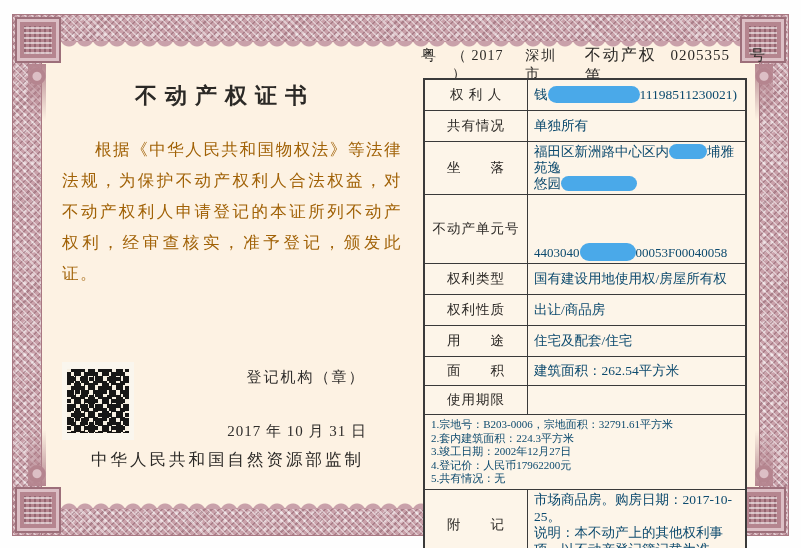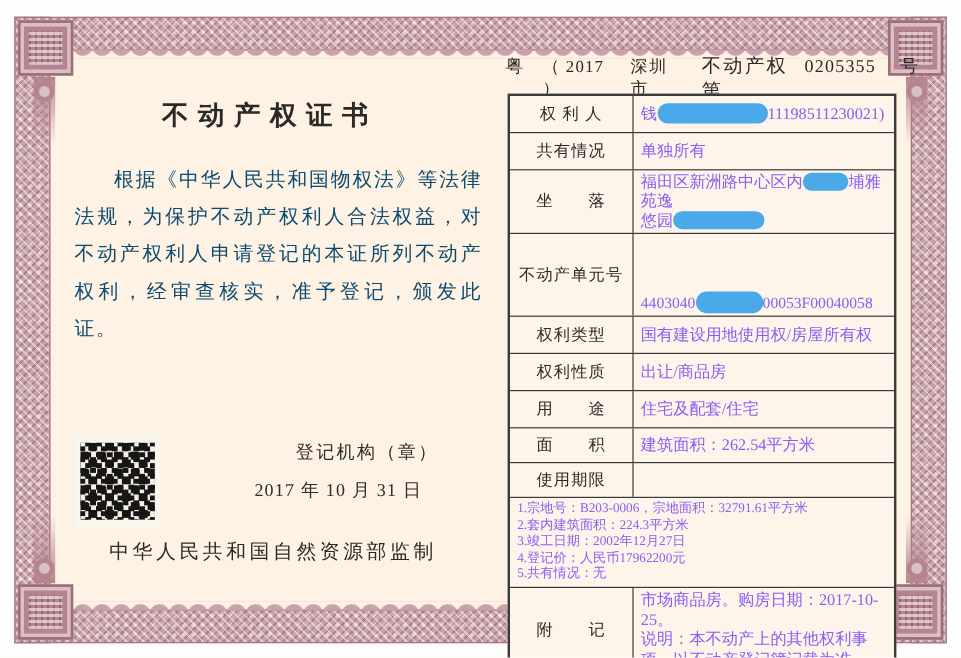--- a/index.html
+++ b/index.html
@@ -38,30 +38,30 @@
   .curl{position:absolute;width:18px;height:56px;background:
         radial-gradient(circle at 50% 22%, #dcbfc5 4px, #b5858f 5px 8px, rgba(181,133,143,0) 9px),
         linear-gradient(180deg,#b5858f,rgba(181,133,143,0));}
   .curl-tl{left:16px;top:50px;} .curl-tr{right:16px;top:50px;}
   .curl-bl{left:16px;bottom:50px;transform:scaleY(-1);} .curl-br{right:16px;bottom:50px;transform:scaleY(-1);}
 
   
   .cert-title{position:absolute;left:60px;top:81px;width:330px;text-align:center;
               font-size:22px;letter-spacing:8px;font-weight:600;color:#2b2926;}
   .cert-body{position:absolute;left:62px;top:134px;width:340px;font-size:16.5px;
-             line-height:31px;text-align:justify;text-indent:2em;letter-spacing:1.5px;color:#0c4a6e;}
+             line-height:31px;text-align:justify;text-indent:2em;letter-spacing:1.5px;color:#a16207;}
   .qr{position:absolute;left:62px;top:362px;width:72px;height:78px;background:#faf6ee;}
   .qr-grid{position:absolute;left:5px;top:7px;right:5px;bottom:7px;background-color:#f6efe2;
        background-image:
          repeating-conic-gradient(#161616 0% 25%, rgba(0,0,0,0) 0% 50%),
          repeating-conic-gradient(#161616 0% 25%, rgba(0,0,0,0) 0% 50%);
        background-size:14px 14px,9px 9px;background-position:0 0,4px 3px;}
   .issuer{position:absolute;left:226px;top:368px;width:160px;text-align:center;
           font-size:15px;letter-spacing:2px;}
-  .issue-date{position:absolute;left:212px;top:399px;width:170px;text-align:left;
+  .issue-date{position:absolute;left:212px;top:422px;width:170px;text-align:center;
           font-size:15px;letter-spacing:1px;}
   .footer-line{position:absolute;left:70px;top:449px;width:315px;text-align:center;
           font-size:16.5px;letter-spacing:3px;color:#2b2926;}
 
   
   .serial{position:absolute;left:421px;top:45px;width:344px;display:flex;
           align-items:baseline;font-size:14px;color:#2b2926;}
   .serial .province{font-size:15px;margin-right:16px;}
   .serial .year{margin-right:12px;letter-spacing:1px;}
   .serial .city{margin-right:18px;letter-spacing:2px;}
@@ -71,21 +71,21 @@
 
   
   .cert-table{position:absolute;left:423px;top:78px;width:324px;box-sizing:border-box;
               border:2px solid #3a3a3a;background:#fdf5e9;display:flex;flex-direction:column;}
   .trow{display:flex;border-top:1.5px solid #3a3a3a;}
   .trow:first-child{border-top:none;}
   .tlabel{flex:0 0 100px;border-right:1.5px solid #3a3a3a;display:flex;align-items:center;
           justify-content:center;text-align:center;font-size:13.5px;letter-spacing:1px;
           padding:2px 1px;color:#2d2a27;}
   .tvalue{flex:1;display:flex;flex-direction:column;justify-content:center;
-          padding:2px 6px;font-size:13.5px;color:#8b5cf6;min-width:0;}
+          padding:2px 6px;font-size:13.5px;color:#0c4a6e;min-width:0;}
   .h30{min-height:30px;} .h34{min-height:34px;} .h28{min-height:28px;}
   .h74{min-height:74px;} .h62{min-height:62px;}
   .small-lines{font-size:11px;line-height:13.5px;}
   .remark-lines{font-size:13.5px;line-height:16.5px;}
   .unitno{font-size:13px;letter-spacing:0;white-space:nowrap;margin-top:46px;}
 
   
   .redact{display:inline-block;background:#4aa9e9;border-radius:9px;height:17px;vertical-align:-4px;}
   .r-owner{width:92px;}
   .r-loc1{width:38px;height:15px;vertical-align:-3px;}

